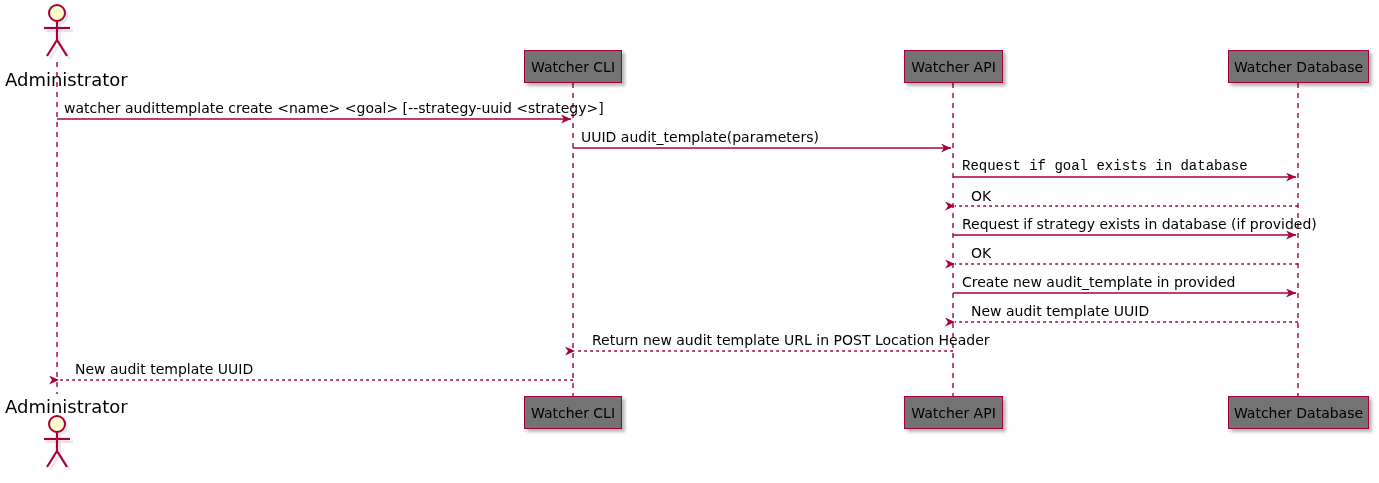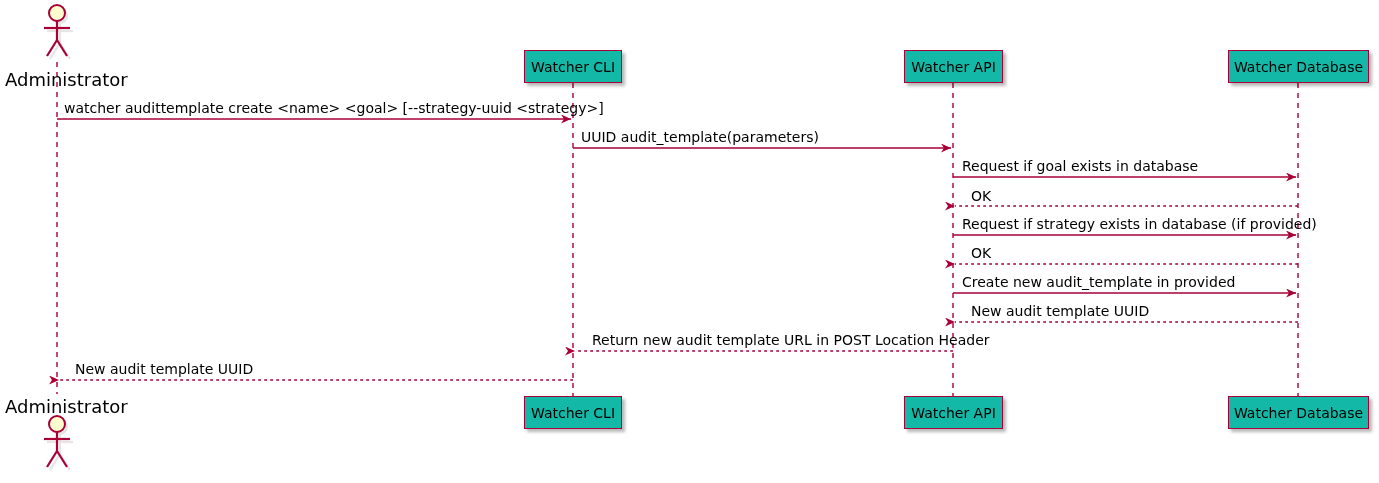--- a/index.html
+++ b/index.html
@@ -34,21 +34,21 @@
   }
   .actor-label {
     position: absolute;
     font-family: "DejaVu Sans", sans-serif;
     font-size: 18px;
     color: #000000;
     white-space: nowrap;
   }
   .participant-box {
     position: absolute;
-    background: #14b8a6;
+    background: #737373;
     border: 1.5px solid #A80036;
     box-shadow: 3px 3px 3px rgba(0,0,0,0.28);
     display: flex;
     align-items: center;
     justify-content: center;
     box-sizing: border-box;
   }
   .participant-box span {
     font-family: "DejaVu Sans", sans-serif;
     font-size: 14px;
@@ -141,21 +141,21 @@
   <div class="participant-box" style="left:1228px; top:396px; width:141px; height:33px;">
     <span>Watcher Database</span>
   </div>
 
   <div class="actor-label" style="left:5px; top:69px;">Administrator</div>
   <div class="actor-label" style="left:5px; top:396px;">Administrator</div>
 
   <div id="msg-labels">
       <div class="msg-label" style="left: 64px; top: 101px;">watcher audittemplate create &lt;name&gt; &lt;goal&gt; [--strategy-uuid &lt;strategy&gt;]</div>
       <div class="msg-label" style="left: 581px; top: 130px;">UUID audit_template(parameters)</div>
-      <div class="msg-label" style="left: 962px; top: 159px;">Request if goal exists in database</div>
+      <div class="msg-label" style="left: 962px; top: 159px; font-family: Liberation Mono, monospace;">Request if goal exists in database</div>
       <div class="msg-label" style="left: 971px; top: 189px;">OK</div>
       <div class="msg-label" style="left: 962px; top: 217px;">Request if strategy exists in database (if provided)</div>
       <div class="msg-label" style="left: 971px; top: 246px;">OK</div>
       <div class="msg-label" style="left: 962px; top: 275px;">Create new audit_template in provided</div>
       <div class="msg-label" style="left: 971px; top: 304px;">New audit template UUID</div>
       <div class="msg-label" style="left: 592px; top: 333px;">Return new audit template URL in POST Location Header</div>
       <div class="msg-label" style="left: 75px; top: 362px;">New audit template UUID</div>
     </div>
 
 </div>

